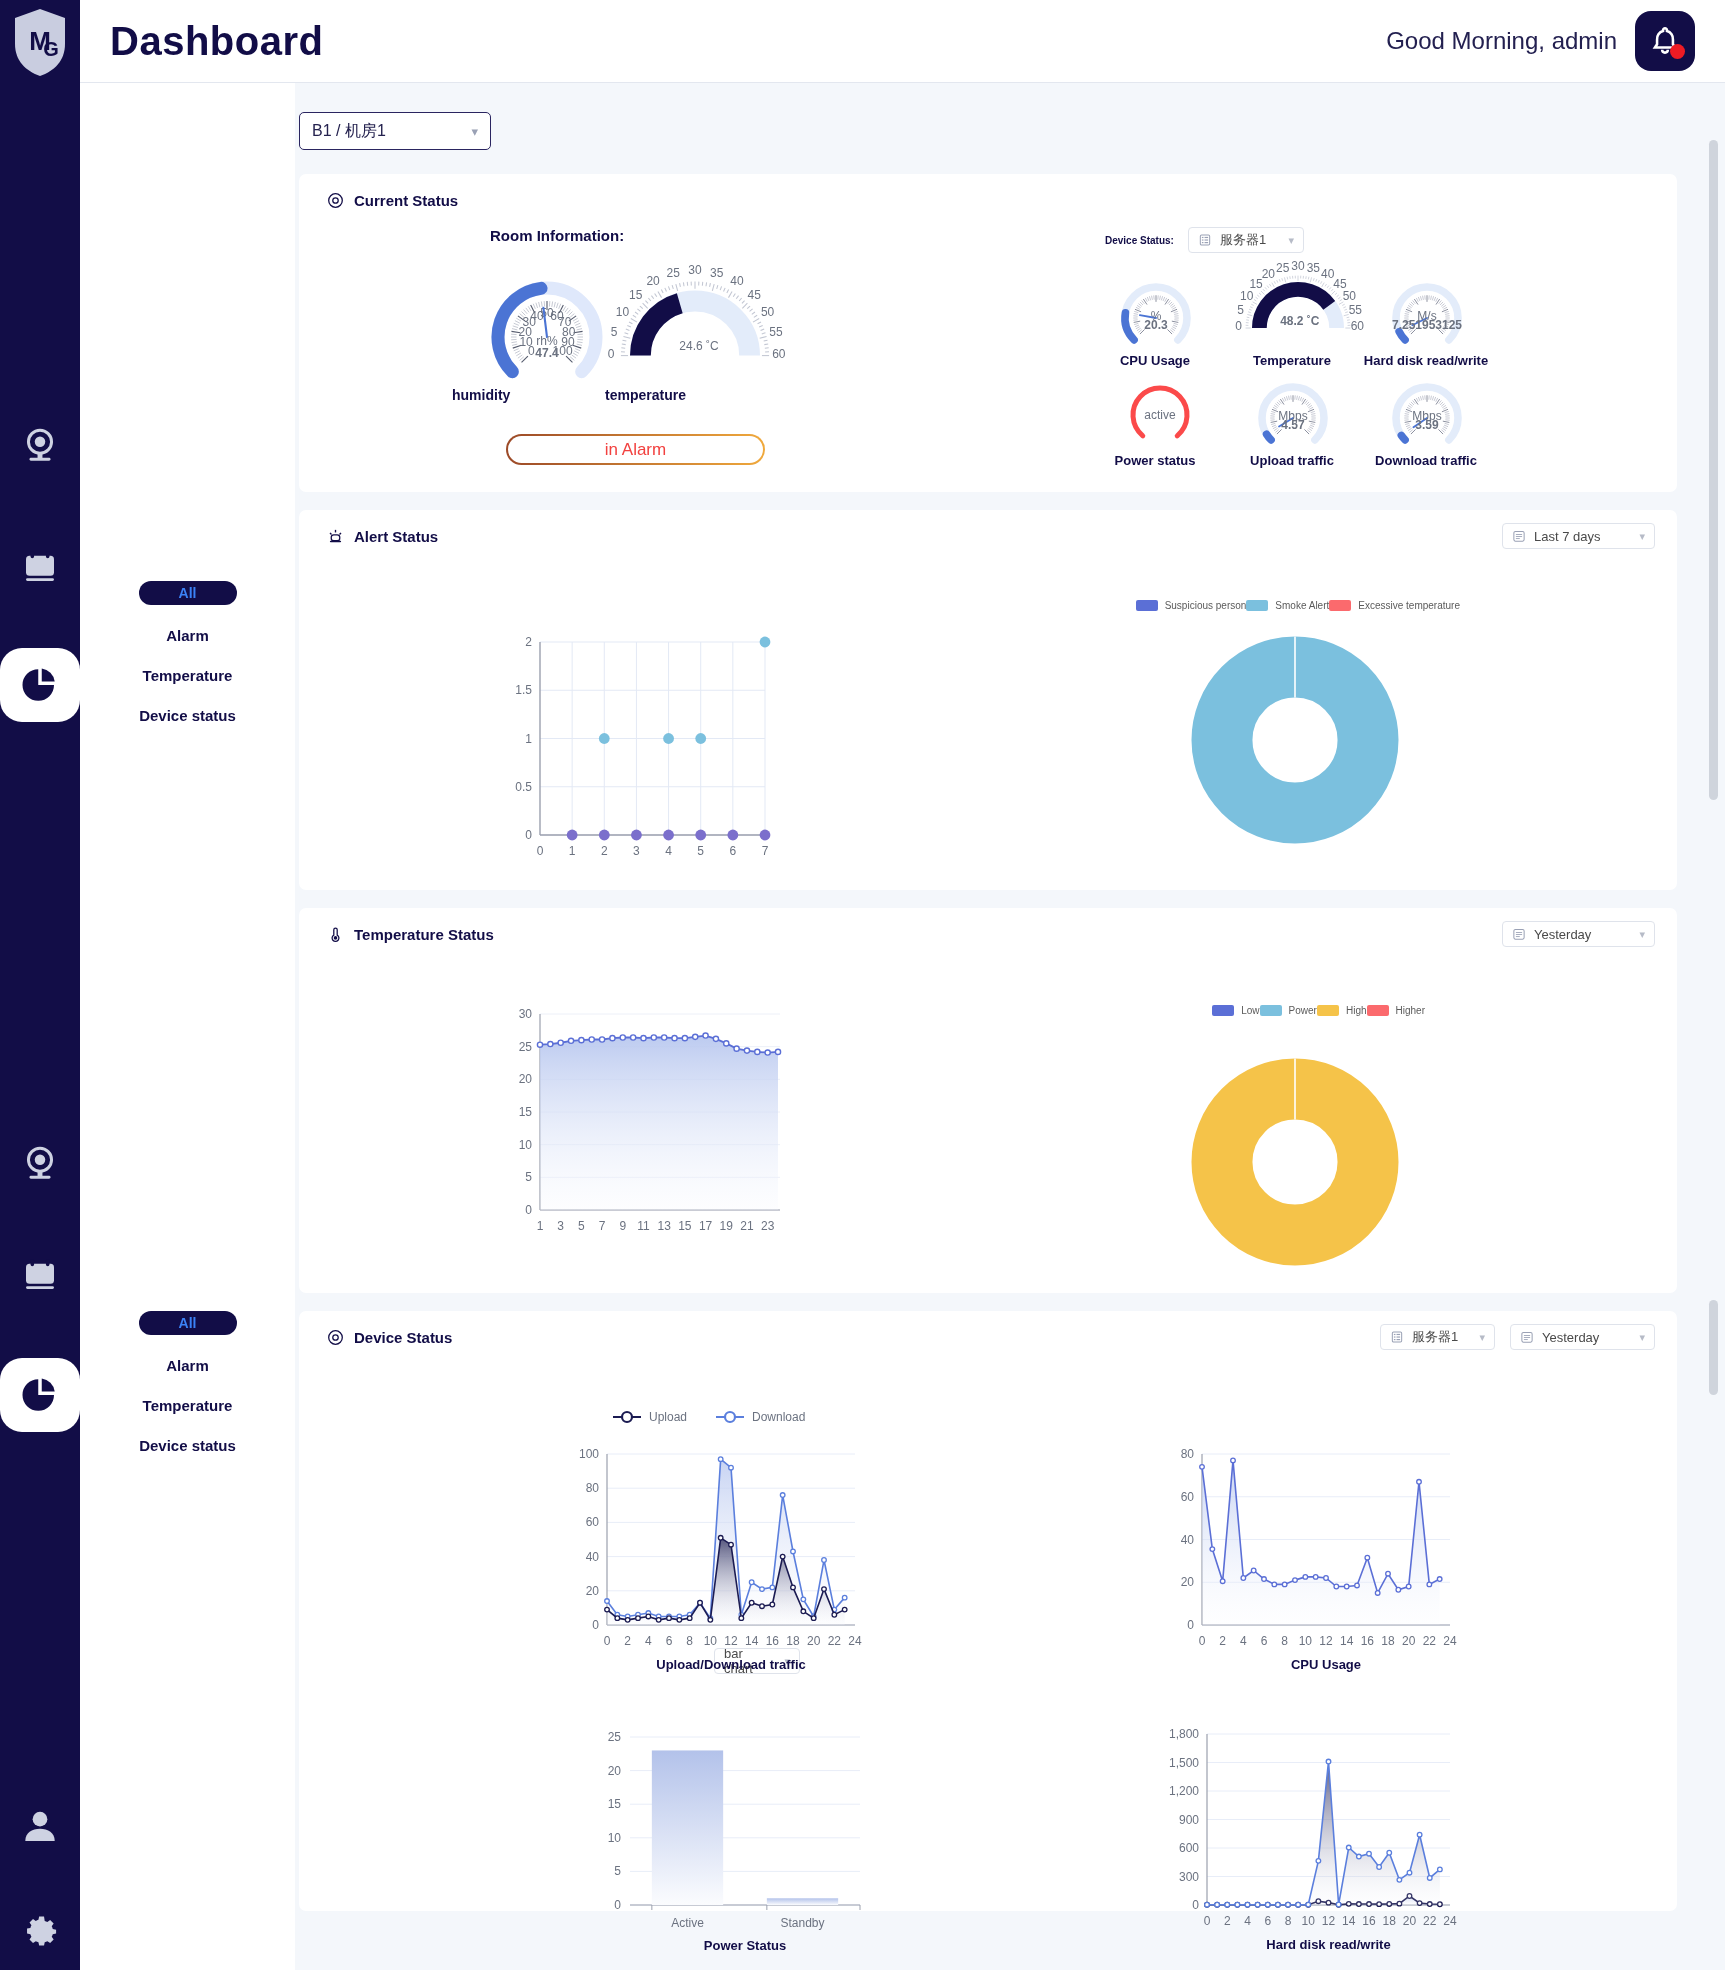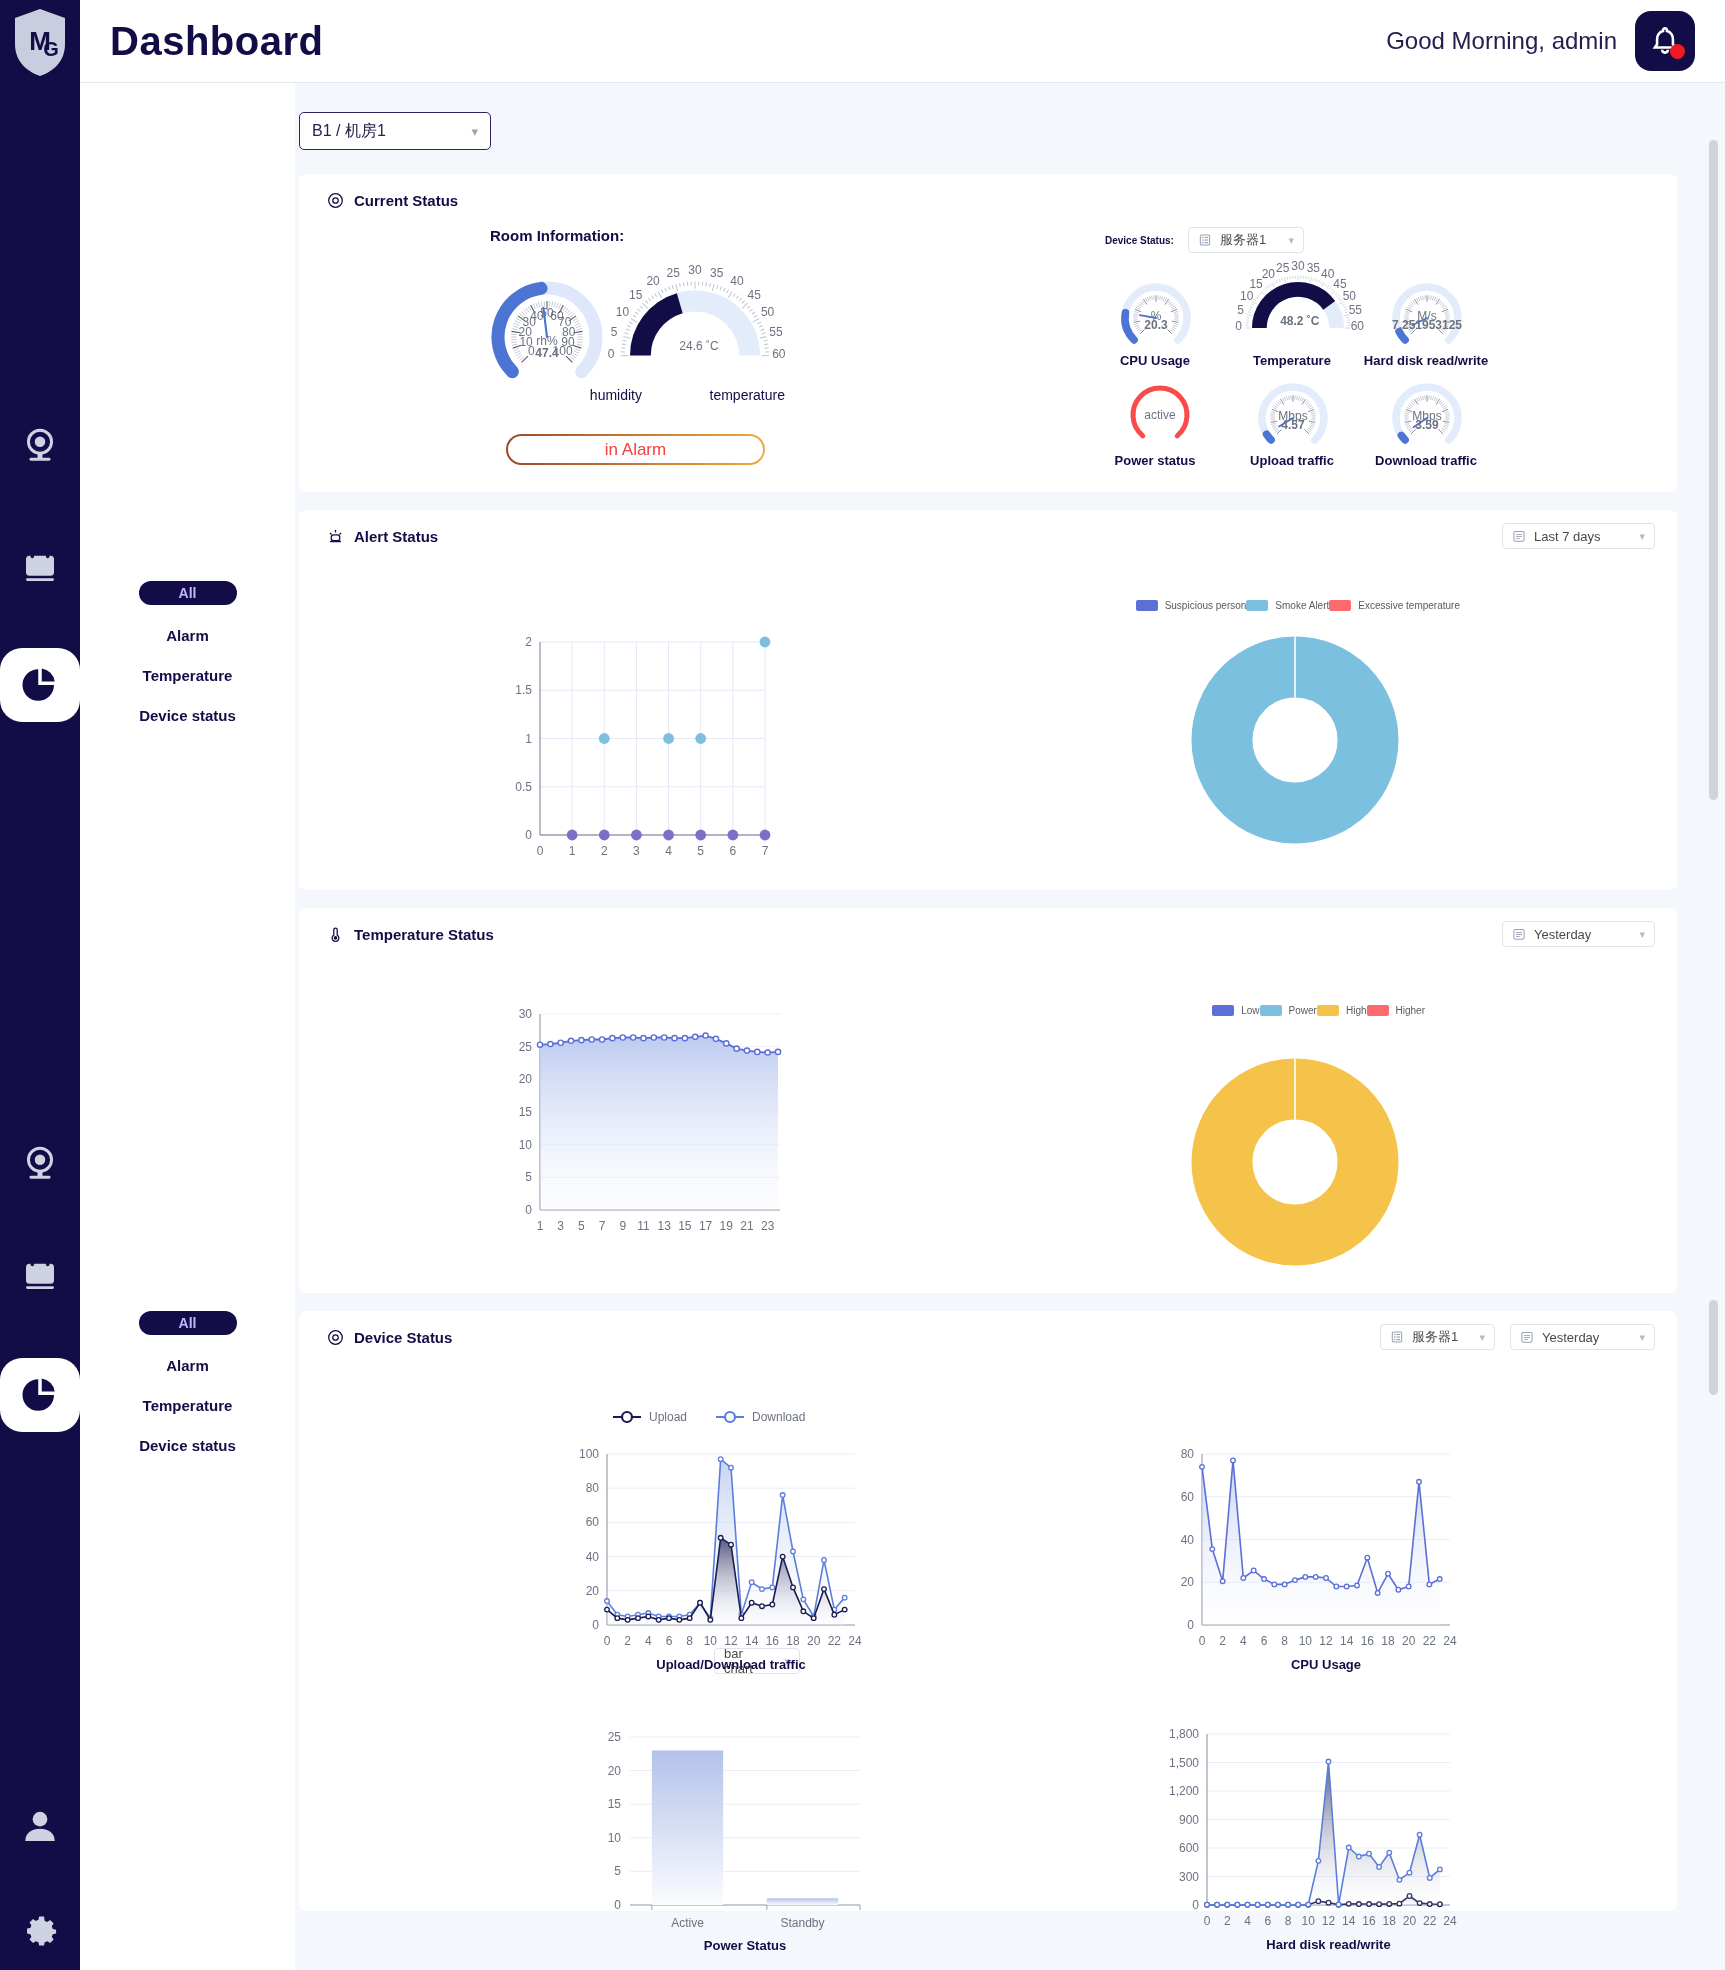--- a/index.html
+++ b/index.html
@@ -21,21 +21,21 @@
   .title{font-size:40px;font-weight:bold;color:#120d47;margin-left:30px;letter-spacing:.5px;}
   .greet{margin-left:auto;font-size:24px;color:#232050;}
   .bell{width:60px;height:60px;border-radius:16px;background:#120d47;margin:0 30px 0 18px;
      display:flex;align-items:center;justify-content:center;position:relative;}
   .bell svg{width:34px;height:34px;fill:none;stroke:#fff;stroke-width:1.8;}
   .bell .dot{position:absolute;right:10px;bottom:12px;width:15px;height:15px;border-radius:50%;background:#ee1b24;}
 
   
   .navcol{position:absolute;left:80px;top:83px;width:215px;height:1887px;background:#fff;}
   .navgroup{position:absolute;left:0;width:215px;}
-  .nav-pill{width:98px;margin:0 auto 10px;height:24px;border-radius:12px;background:#120d47;color:#c4b5fd;
+  .nav-pill{width:98px;margin:0 auto 10px;height:24px;border-radius:12px;background:#120d47;color:#3b82f6;
      font-size:14px;font-weight:bold;display:flex;align-items:center;justify-content:center;}
   .nav-item{height:40px;display:flex;align-items:center;justify-content:center;font-size:15px;
      font-weight:bold;color:#120d47;}
 
   
   .content{position:absolute;left:295px;top:83px;width:1430px;height:1887px;background:#f4f7fb;
      padding:18px 36px 0 0;}
   .roomsel{width:192px;height:38px;background:#fff;border:1px solid #2a2560;border-radius:5px;
      display:flex;align-items:center;padding:0 12px;margin:11px 0 0 4px;font-size:16px;color:#25224f;}
   .roomsel .cv{margin-left:auto;color:#9aa1b5;font-size:13px;}
@@ -46,21 +46,21 @@
   .card-title svg{width:17px;height:17px;}
 
   .sel{height:26px;background:#fff;border:1px solid #dfe3eb;border-radius:4px;display:flex;
      align-items:center;gap:8px;padding:0 9px;font-size:13px;color:#4a4a4a;}
   .sel .cv{margin-left:auto;color:#b6bbc7;font-size:11px;padding-left:10px;}
   .sel svg{width:14px;height:14px;}
 
   
   #cardCurrent{height:318px;}
   .room-info{position:absolute;left:490px;top:227px;font-size:15px;font-weight:bold;color:#120d47;}
-  .gauge-lab{font-size:14px;font-weight:normal;color:#120d47;text-align:right;}
+  .gauge-lab{font-size:14px;font-weight:bold;color:#120d47;text-align:left;}
   .dev-head{position:absolute;left:1105px;top:227px;display:flex;align-items:center;gap:14px;}
   .dev-head .lbl{font-size:10px;font-weight:bold;color:#120d47;}
   .dev-cell{text-align:center;}
   .dev-cell .nm{font-size:13px;font-weight:bold;color:#120d47;margin-top:2px;}
   .alarm-btn{position:absolute;left:506px;top:434px;width:259px;height:31px;border-radius:16px;
      background:#fff;color:#f2413f;font-size:17px;display:flex;align-items:center;justify-content:center;
      border:2px solid transparent;
      background-image:linear-gradient(#fff,#fff),linear-gradient(90deg,#9c4a28,#f0a93c);
      background-origin:border-box;background-clip:content-box,border-box;}
 

